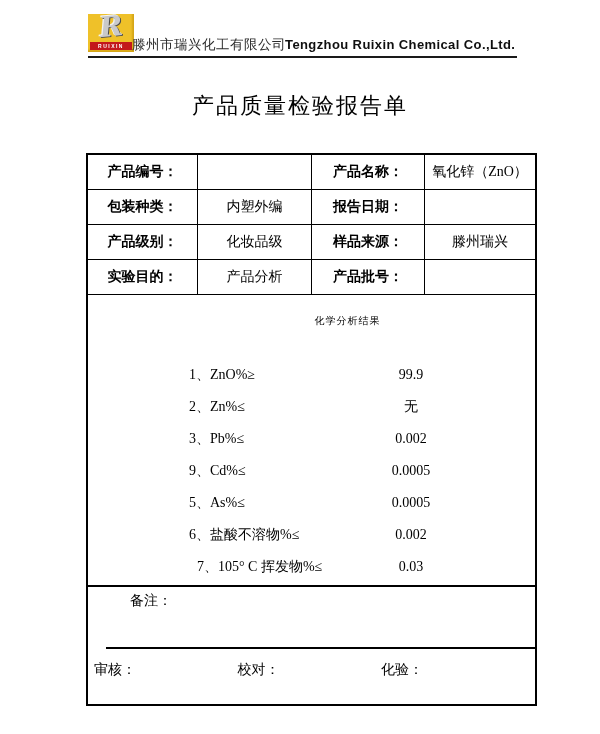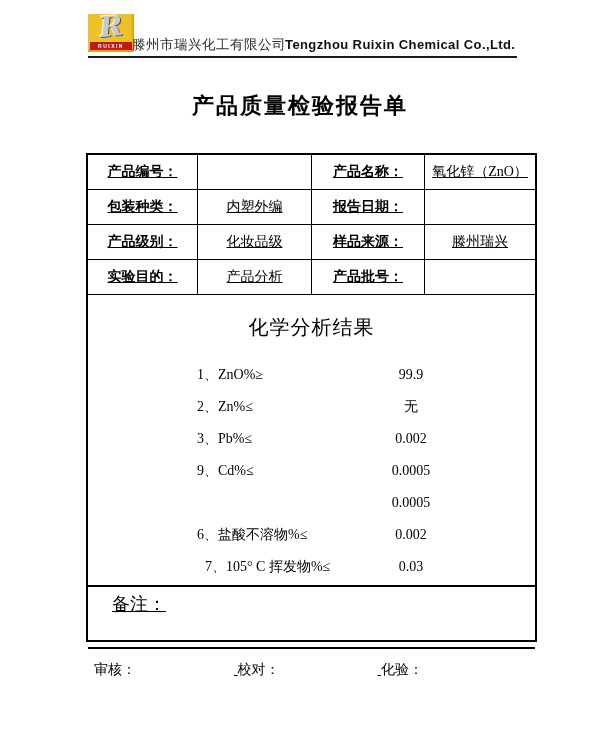--- a/index.html
+++ b/index.html
@@ -33,54 +33,54 @@
   .company-en {
     position:absolute; left:285px; top:37px;
     font-size:13px; font-weight:bold; letter-spacing:0.4px;
     color:#0f0f0f; white-space:nowrap;
   }
   .header-rule { position:absolute; left:88px; top:56px; width:429px; height:2px; background:#1a1a1a; }
 
   
   .title {
     position:absolute; left:0; top:91px; width:100%; text-align:center;
-    font-size:22px; font-weight:bold; letter-spacing:2px;
+    font-size:22px; font-weight:normal; letter-spacing:2px;
   }
 
   
   .report-table {
-    position:absolute; left:86px; top:153px; width:451px; height:489px;
-    border:2px solid #000; box-sizing:border-box; background:#fff;text-decoration:underline;
+    position:absolute; left:86px; top:153px; width:451px; height:553px;
+    border:2px solid #000; box-sizing:border-box; background:#fff;
   }
   .info-row { display:flex; height:35px; border-bottom:1px solid #000; box-sizing:border-box; }
   .cell {
     display:flex; align-items:center; justify-content:center;
     box-sizing:border-box; height:100%; overflow:hidden; white-space:nowrap;
   }
   .cell.c1 { width:110px; border-right:1px solid #000; }
   .cell.c2 { width:114px; border-right:1px solid #000; }
   .cell.c3 { width:113px; border-right:1px solid #000; }
   .cell.c4 { flex:1; }
   .cell.lab { font-weight:bold; font-size:14px; }
   .cell.val { font-family:"Liberation Serif", serif; font-size:14px; }
 
   .analysis { position:relative; height:292px; border-bottom:2px solid #000; box-sizing:border-box; }
   .analysis-heading {
     position:absolute; top:19px; left:0; width:100%; text-align:center;
-    font-family:"Liberation Serif", serif; font-size:20px; letter-spacing:1px;
+    font-family:"Liberation Serif", serif; font-size:10px; letter-spacing:1px;padding-left:36px;
   }
   .analysis-items { position:absolute; top:64px; left:0; right:0; }
   .analysis-item { position:relative; height:32px; line-height:32px; font-family:"Liberation Serif", serif; font-size:14px; }
-  .item-label { position:absolute; left:101px; white-space:nowrap;margin-left:8px; }
+  .item-label { position:absolute; left:101px; white-space:nowrap; }
   .analysis-item:nth-child(7) .item-label { left:109px; }
   .item-value { position:absolute; left:223px; width:200px; text-align:center; }
 
   .remarks-row {
     height:62px; border-bottom:2px solid #000; box-sizing:border-box;
-    padding:5px 0 0 24px; font-family:"Liberation Serif", serif; font-size:18px;
+    padding:5px 0 0 24px; font-family:"Liberation Serif", serif; font-size:14px;margin-left:18px;
   }
   .sign-row {
     height:67px; box-sizing:border-box; padding:12px 0 0 6px;
     font-family:"Liberation Serif", serif; font-size:14px;
   }
   .sign { display:inline-block; width:140px; white-space:nowrap; }
 </style>
 </head>
 <body>
 
@@ -137,20 +137,21 @@
         <div class="analysis-item">
           <span class="item-value">0.002</span>
           <span class="item-label">3、Pb%≤</span>
         </div>
         <div class="analysis-item">
           <span class="item-value">0.0005</span>
           <span class="item-label">9、Cd%≤</span>
         </div>
         <div class="analysis-item">
           <span class="item-value">0.0005</span>
+          <span class="item-label">5、As%≤</span>
         </div>
         <div class="analysis-item">
           <span class="item-value">0.002</span>
           <span class="item-label">6、盐酸不溶物%≤</span>
         </div>
         <div class="analysis-item">
           <span class="item-value">0.03</span>
           <span class="item-label">7、105° C 挥发物%≤</span>
         </div>
       </div>

